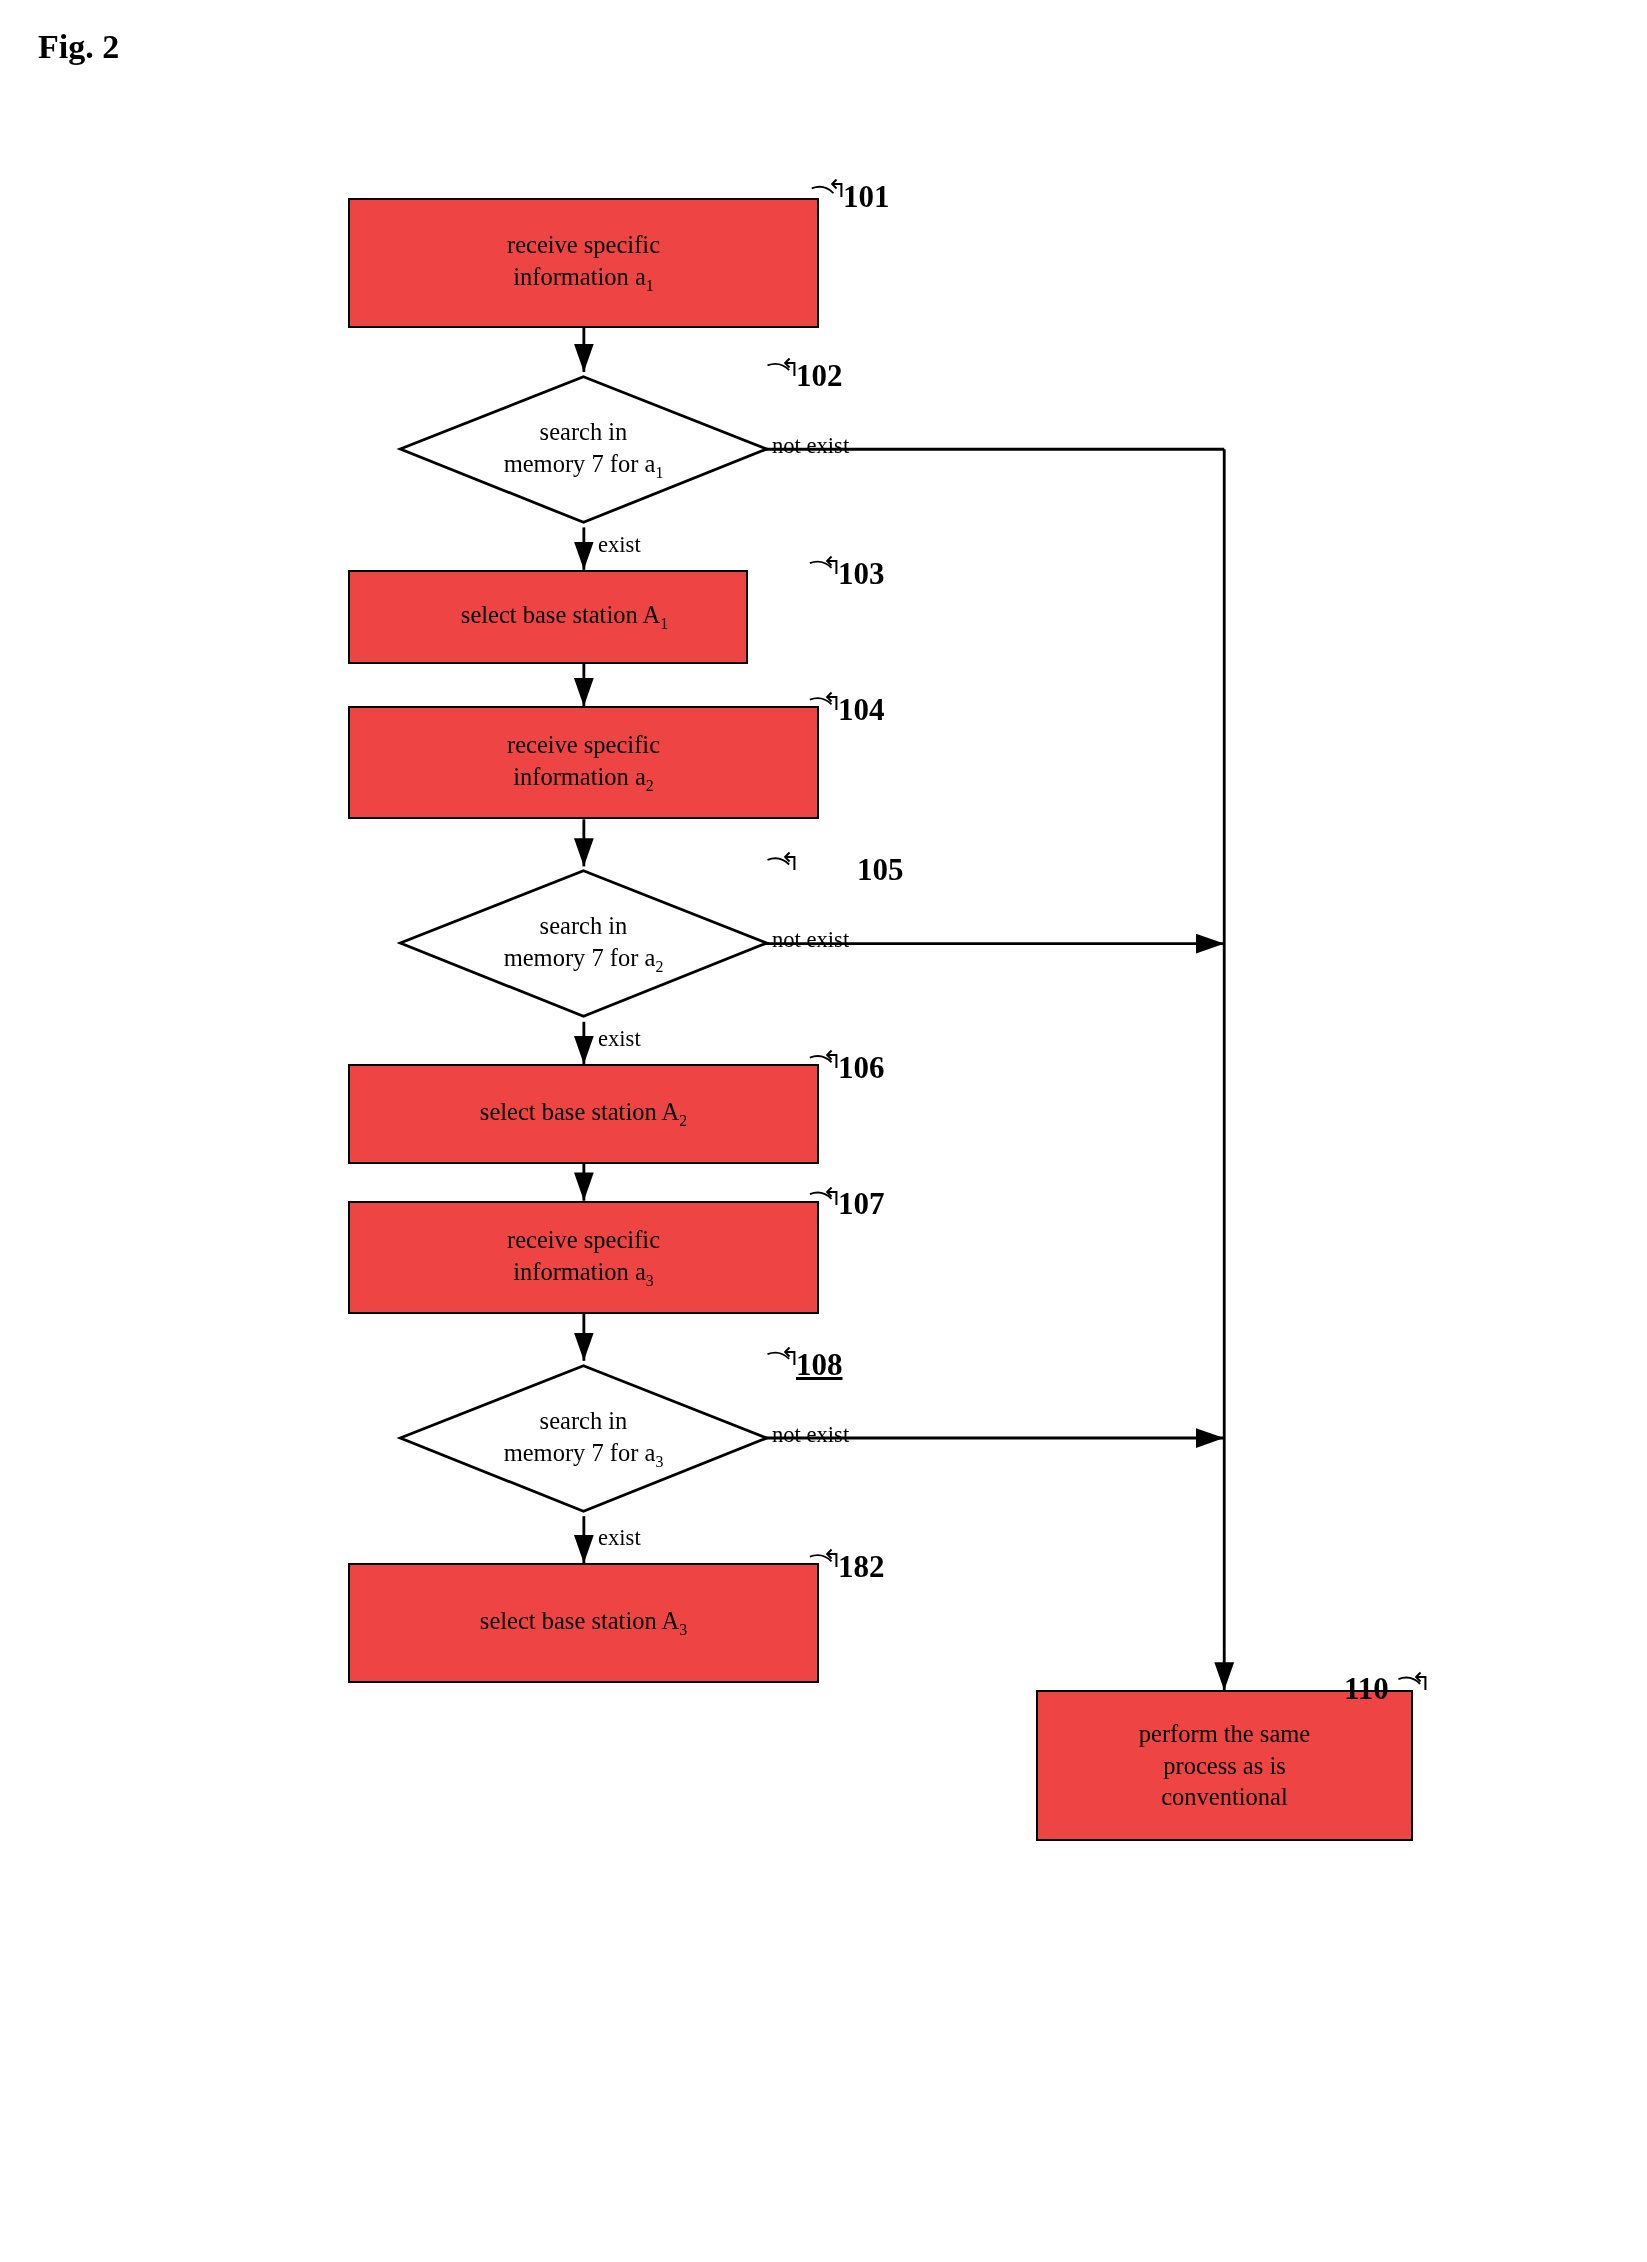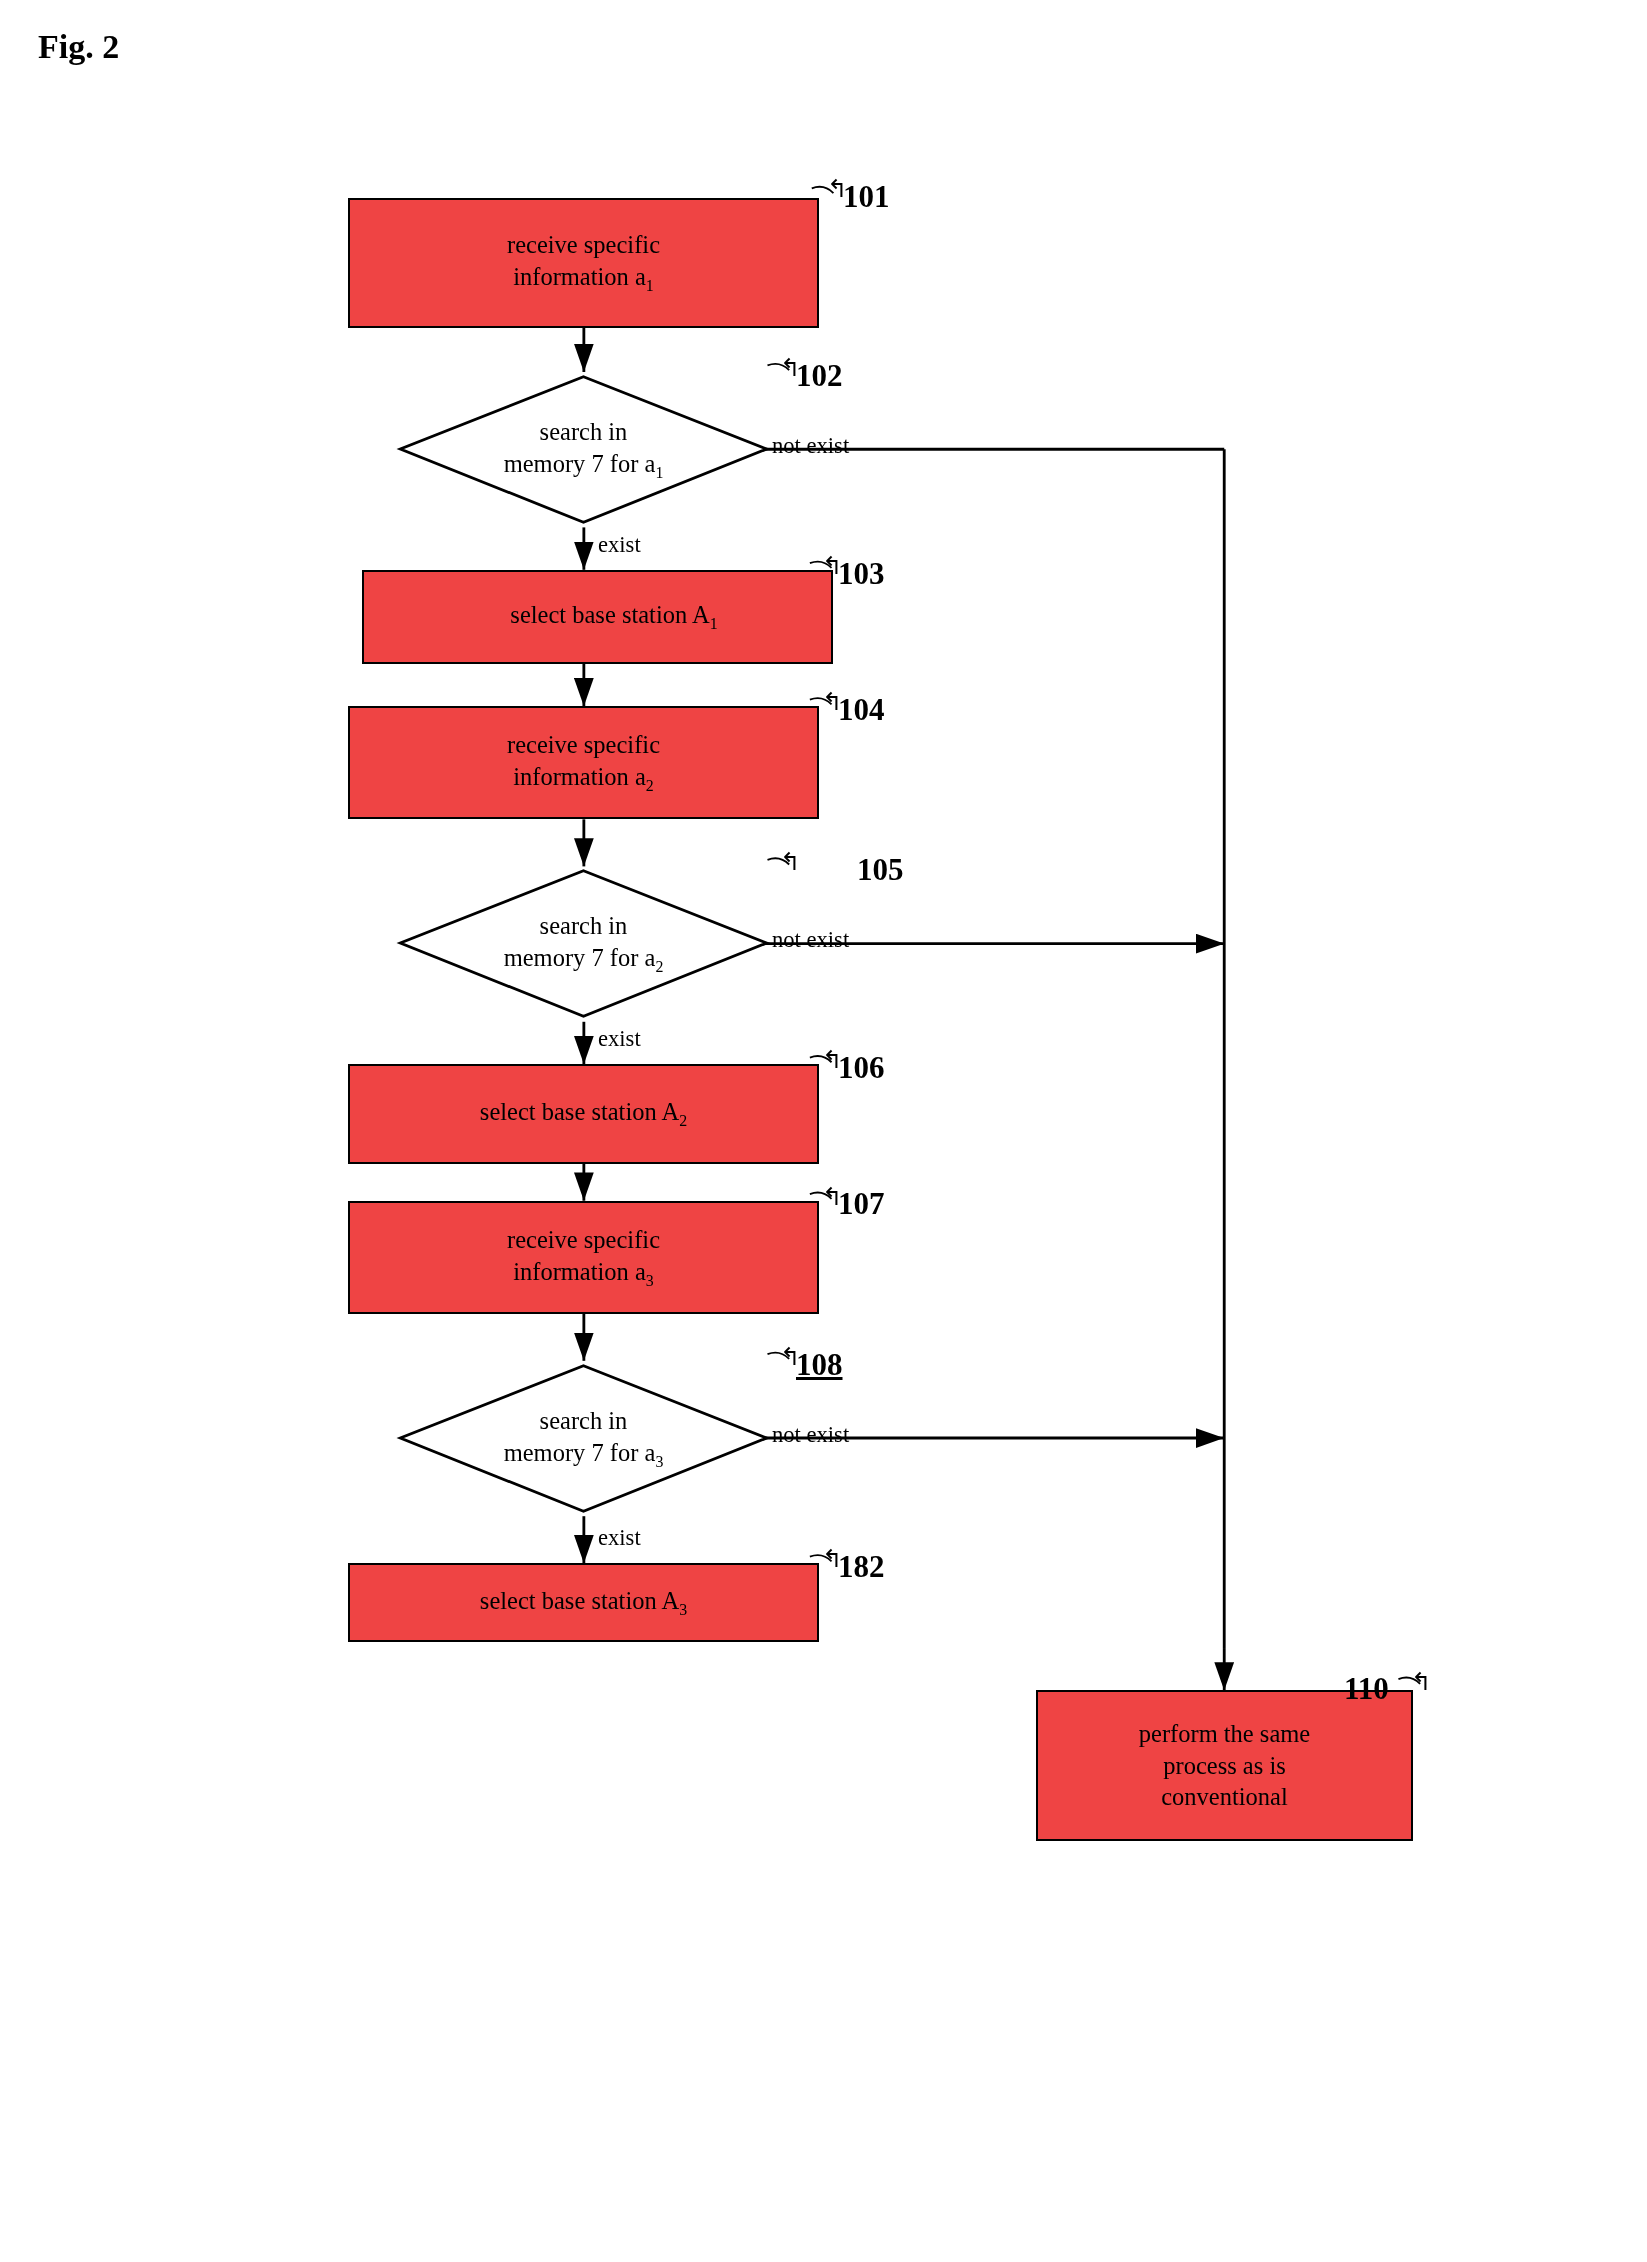--- a/index.html
+++ b/index.html
@@ -138,21 +138,21 @@
   </div>
 </div>
 
 <div class="fc-ref" style="left:796px;top:358px;">102</div>
 <div style="position:absolute;left:780px;top:353px;font-size:24.5px;">↰</div>
 
 <div class="fc-label" style="left:598px;top:532px;">exist</div>
 
 <div class="fc-label" style="left:772px;top:433px;">not exist</div>
 
-<div class="fc-rect" style="left:362px;top:570px;width:471px;height:94px;padding-left:33px;">
+<div class="fc-rect" style="left:348px;top:570px;width:400px;height:94px;padding-left:33px;">
   <span>select base station A<sub>1</sub></span>
 </div>
 
 <div class="fc-ref" style="left:838px;top:556px;">103</div>
 <div style="position:absolute;left:822px;top:551px;font-size:24.5px;">↰</div>
 
 <div class="fc-rect" style="left:348px;top:706px;width:471px;height:113px;">
   <span>receive specific<br>information a<sub>2</sub></span>
 </div>
 
@@ -198,21 +198,21 @@
   </div>
 </div>
 
 <div class="fc-ref" style="left:796px;top:1347px;text-decoration:underline;">108</div>
 <div style="position:absolute;left:780px;top:1342px;font-size:24.5px;">↰</div>
 
 <div class="fc-label" style="left:598px;top:1525px;">exist</div>
 
 <div class="fc-label" style="left:772px;top:1422px;">not exist</div>
 
-<div class="fc-rect" style="left:348px;top:1563px;width:471px;height:79px;">
+<div class="fc-rect" style="left:348px;top:1563px;width:471px;height:120px;">
   <span>select base station A<sub>3</sub></span>
 </div>
 
 <div class="fc-ref" style="left:838px;top:1549px;">182</div>
 <div style="position:absolute;left:822px;top:1544px;font-size:24.5px;">↰</div>
 
 <div class="fc-rect" style="left:1036px;top:1690px;width:377px;height:151px;">
   <span>perform the same<br>process as is<br>conventional</span>
 </div>
 

